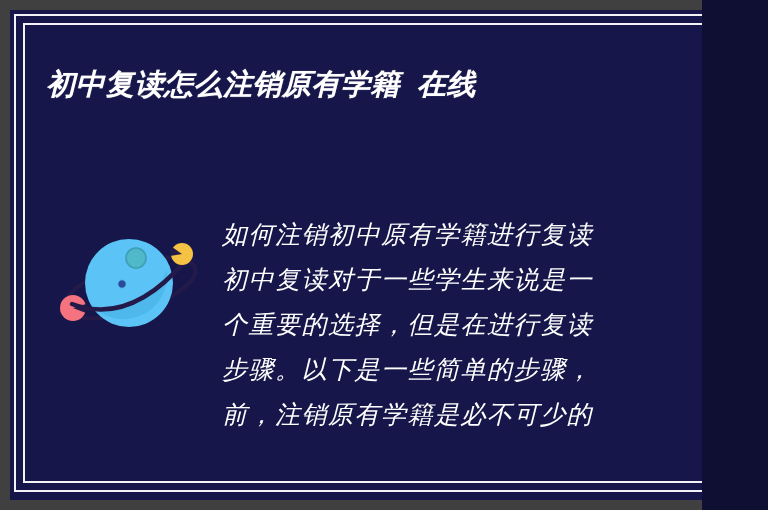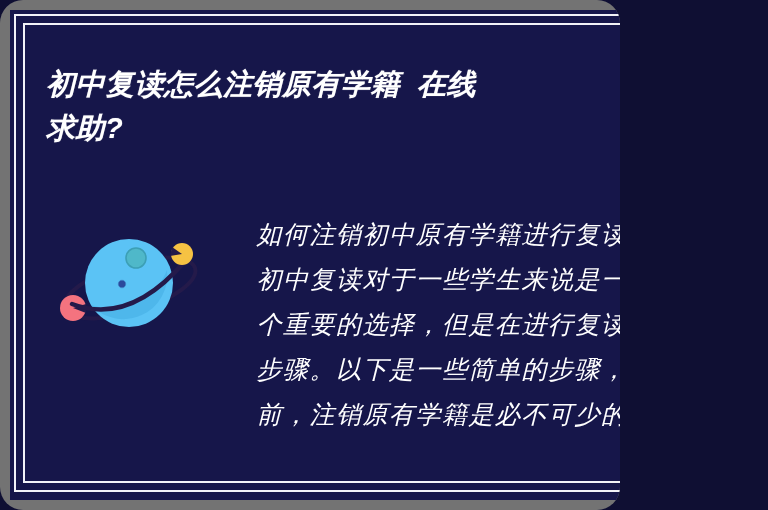--- a/index.html
+++ b/index.html
@@ -9,25 +9,24 @@
   body {
     width: 768px;
     height: 510px;
     overflow: hidden;
     background: #0f0f33;
     font-family: "Liberation Sans", "DejaVu Sans", sans-serif;
   }
 
   #poster {
     position: relative;
-    width: 620px;
+    width: 702px;
     height: 510px;
-    background: #737373;
+    background: #404040;
     overflow: hidden;
-    border-radius: 23px;
   }
 
   
   .panel-fill {
     position: absolute;
     left: 10px;
     top: 10px;
     width: 748px;
     height: 490px;
     background: #16164a;
@@ -81,21 +80,20 @@
     width: 440px;
   }
   .body-line {
     color: #ffffff;
     font-size: 25px;
     line-height: 45px;
     font-family: "DejaVu Serif", "Liberation Serif", serif;
     font-style: italic;
     letter-spacing: 1.5px;
     white-space: pre;
-    text-align: center;
   }
 
   
   .illus {
     position: absolute;
     left: 58px;
     top: 218px;
     width: 145px;
     height: 135px;
   }
@@ -105,21 +103,20 @@
 <body>
 
 <div id="poster">
 
   <div class="panel-fill"></div>
   <div class="frame-outer"></div>
   <div class="frame-inner"></div>
 
   <div class="title-block">
     <div class="title-line">初中复读怎么注销原有学籍  在线</div>
-    <div class="title-line">求助?</div>
   </div>
 
   <div class="illus">
     <svg width="145" height="135" viewBox="0 0 145 135" xmlns="http://www.w3.org/2000/svg">
 
       <g>
         <ellipse cx="72" cy="70" rx="68" ry="24" transform="rotate(-17 72 70)" fill="none" stroke="#241a4a" stroke-width="4"></ellipse>
       </g>
 
       <g>

